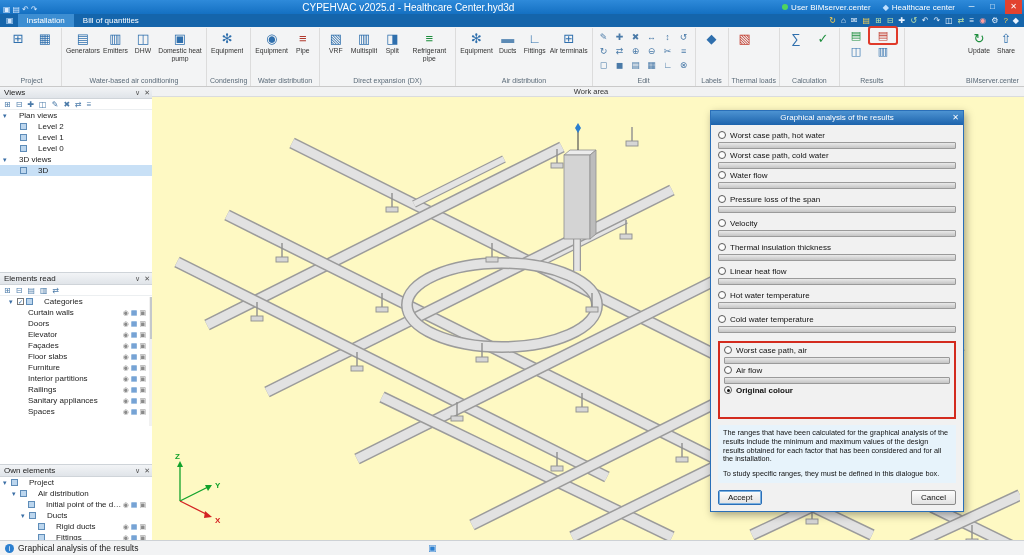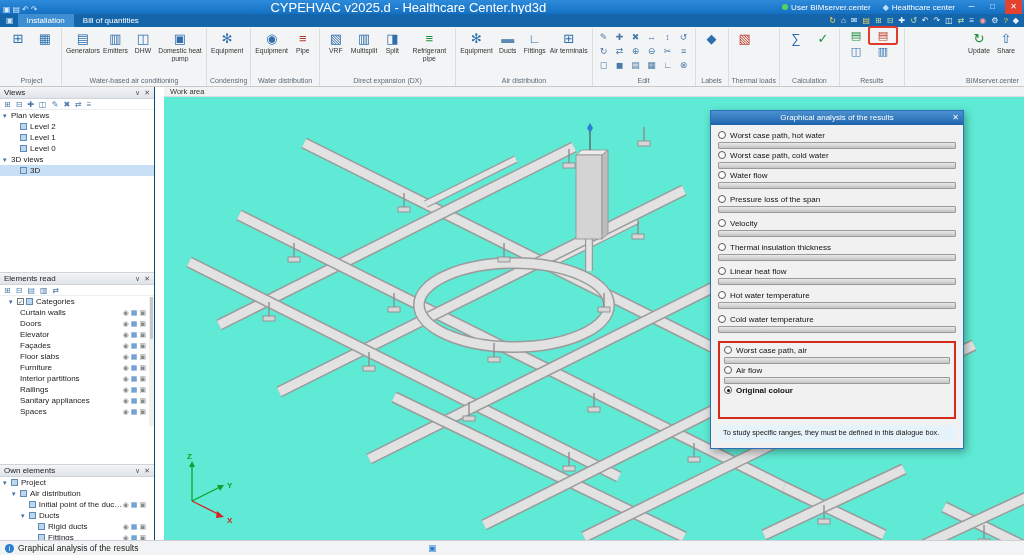--- a/index.html
+++ b/index.html
@@ -2,21 +2,21 @@
 <html><head>
 <meta charset="utf-8">
 <style>
   * { margin:0; padding:0; box-sizing:border-box; }
   body { font-family:"Liberation Sans","DejaVu Sans",sans-serif; background:#888; }
   #app { position:relative; width:1024px; height:555px; background:#fff; overflow:hidden; }
 
   
   .titlebar { position:absolute; top:0; left:0; right:0; height:14px; background:linear-gradient(#2e8ada,#1470c2); display:flex; align-items:center; padding:0 2px; gap:4px; }
   .titlebar .mi { color:#dcecff; font-size:8px; line-height:14px; padding:0 1px; }
-  .tb-title { flex:1; text-align:center; color:#fff; font-size:13px; white-space:nowrap; overflow:hidden; }
+  .tb-title { flex:1; text-align:center; color:#fff; font-size:10px; white-space:nowrap; overflow:hidden; }
   .chip { display:flex; align-items:center; gap:3px; color:#fff; font-size:8px; white-space:nowrap; padding:0 4px; }
   .dot-green { width:6px; height:6px; border-radius:50%; background:#4fd45f; }
   .chip-ico { color:#bfe0ff; font-size:8px; }
   .winbtn { width:17px; height:14px; text-align:center; line-height:13px; color:#fff; font-size:8px; }
   .winbtn.close { background:#e2422f; }
 
   
   .menubar { position:absolute; top:14px; left:0; right:0; height:13px; background:#1565ab; display:flex; align-items:center; padding-left:2px; }
   .menubar .appico { color:#cfe6ff; font-size:8px; padding:0 4px; }
   .mtab { color:#fff; font-size:8px; height:13px; line-height:13px; padding:0 9px; }
@@ -47,28 +47,28 @@
   .ph { height:12px; background:linear-gradient(#f2f4f6,#e0e4e9); border-bottom:1px solid #cfd4d9; display:flex; align-items:center; font-size:8px; color:#1a1a1a; padding:0 4px; }
   .ph .ctrl { margin-left:auto; display:flex; gap:4px; color:#555; font-size:7px; }
   .ptools { height:11px; display:flex; align-items:center; gap:5px; padding:0 4px; border-bottom:1px solid #eceff1; }
   .ptools .mi { font-size:8px; color:#4a7aa8; }
   .trow { height:11px; display:flex; align-items:center; font-size:8px; color:#222; padding-right:8px; white-space:nowrap; }
   .trow.sel { background:#c8e0f6; }
   .arrow { color:#3a6ea5; font-size:7px; width:8px; display:inline-block; }
   .arrow-sp { width:8px; display:inline-block; }
   .checkbox { width:7px; height:7px; border:1px solid #777; background:#fff; font-size:6px; line-height:6px; text-align:center; color:#2f6fad; margin-right:2px; }
   .tico { width:7px; height:7px; background:#bcd6ee; border:1px solid #5e8cb8; margin-right:3px; flex:none; }
-  .tlabel { overflow:hidden; text-overflow:ellipsis; }
+  .tlabel { overflow:hidden; text-overflow:ellipsis;margin-left:8px; }
   .trio { margin-left:auto; display:flex; gap:2px; font-size:7px; color:#8a8a8a; }
   .trio .b { color:#3f7fc4; }
   .vscroll { position:absolute; right:0; top:24px; bottom:2px; width:5px; background:#f1f1f1; }
   .vthumb { position:absolute; top:0; left:1px; right:1px; height:42px; background:#c4c8cc; }
 
   
-  .workarea { position:absolute; left:164px; top:87px; right:0; height:453px; background:#5eead4; }
+  .workarea { position:absolute; left:152px; top:87px; right:0; height:453px; background:#fef9c3;text-align:center; }
   .wa-tab { height:10px; background:#f1f2f3; border-bottom:1px solid #dadcde; font-size:7.5px; line-height:10px; color:#333; padding-left:6px; }
   #scene { position:absolute; left:0; top:10px; width:868px; height:443px; }
   .dO { fill:none; stroke:#9b9b9b; stroke-width:12; }
   .dI { fill:none; stroke:#e2e2e2; stroke-width:9; }
   .nO { fill:none; stroke:#9b9b9b; stroke-width:8; }
   .nI { fill:none; stroke:#e4e4e4; stroke-width:5.5; }
   #stubs line { stroke:#8f8f8f; stroke-width:1.4; }
   #stubs rect { fill:#d6d6d6; stroke:#8f8f8f; stroke-width:0.9; }
   .ax { font-size:8px; font-weight:bold; }
 
@@ -810,21 +810,26 @@
             <span class="radio"></span>
             <span class="olabel">Air flow</span>
           </div>
           <div class="bar"></div>
           <div class="opt on">
             <span class="radio"></span>
             <span class="olabel">Original colour</span>
           </div>
         </div>
       <div class="info">
+        <p>The ranges that have been calculated for the graphical analysis of the results include the minimum and maximum values of the design results obtained for each factor that has been considered and for all the installation.</p>
         <p>To study specific ranges, they must be defined in this dialogue box.</p>
+      </div>
+      <div class="dlg-btns">
+        <button class="btn primary">Accept</button>
+        <button class="btn">Cancel</button>
       </div>
     </div>
   </div>
 
   <div class="statusbar">
     <span class="sb-ico">i</span>
     <span>Graphical analysis of the results</span>
     <span class="sb-extra">▣</span>
   </div>
 

